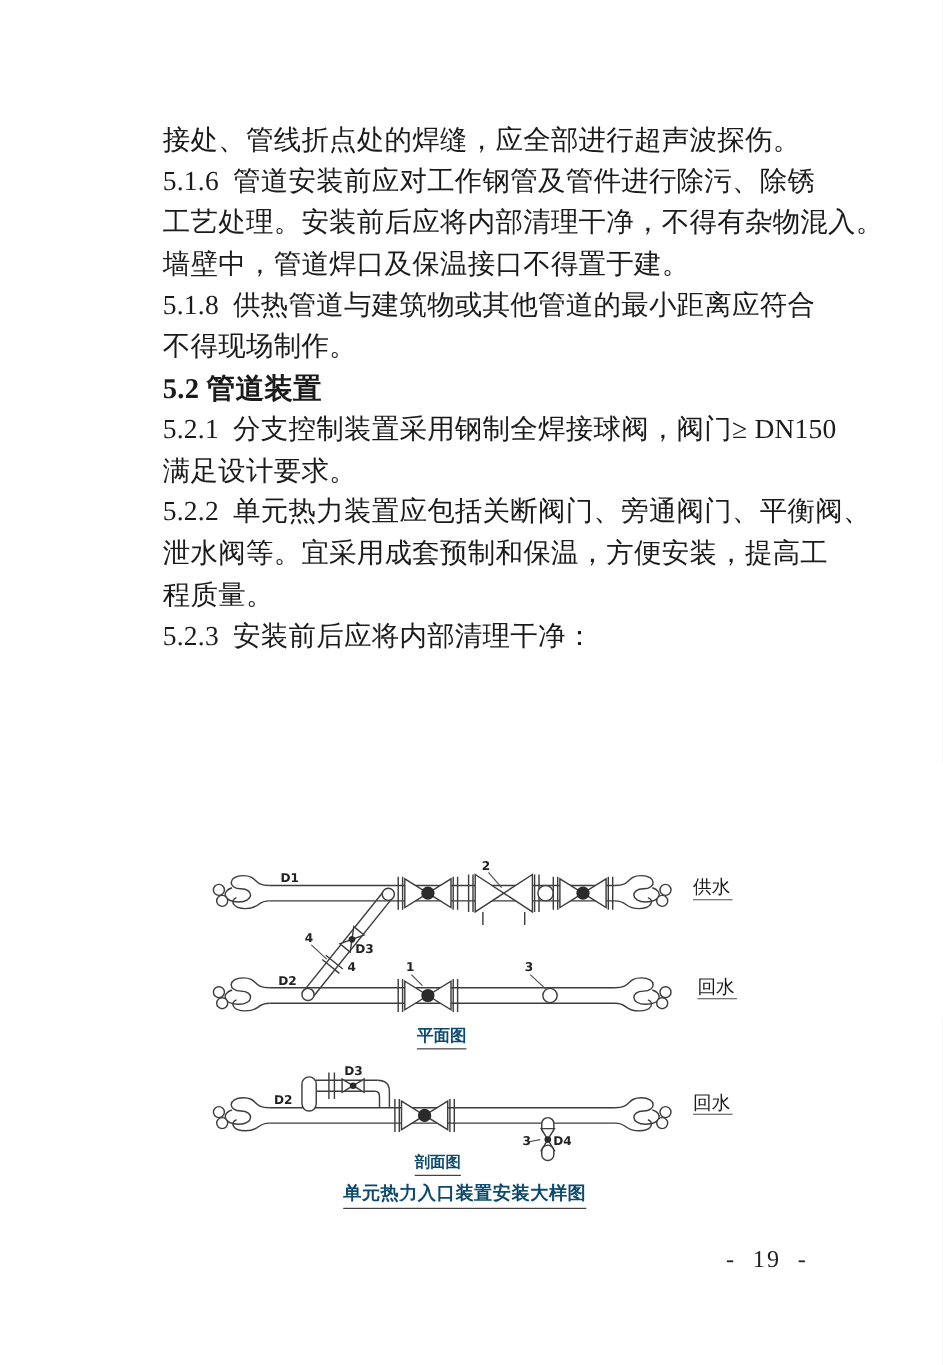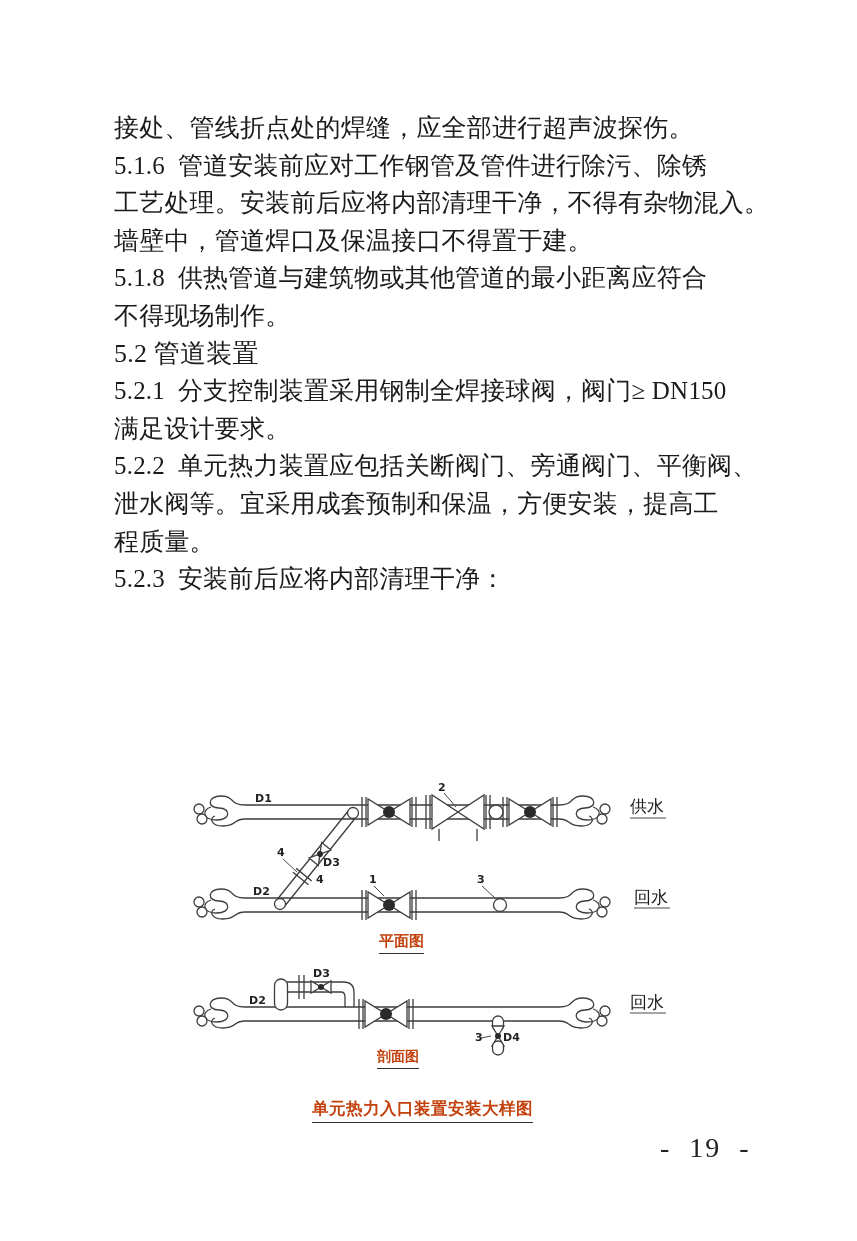--- a/index.html
+++ b/index.html
@@ -14,40 +14,41 @@
   .textblock{
     position:absolute;
     left:114px;top:109px;width:648px;
   }
   .line{
     height:37.6px;
     line-height:37.6px;
     font-size:25px;
     white-space:pre;
     letter-spacing:0.2px;
+    margin-left:34px;
   }
   .line.heading{
     font-size:26px;
-    font-weight:normal;
+    font-weight:bold;
   }
   .caption{
     position:absolute;
     font-weight:bold;
     border-bottom:1.6px solid #2e2e2e;
     padding-bottom:2px;
     white-space:pre;
-    color:#c2410c;
+    color:#0c4a6e;
   }
   .cap-plan{left:379px;top:932px;font-size:15px;}
   .cap-section{left:377px;top:1048px;font-size:14px;}
-  .cap-title{left:312px;top:1074px;font-size:16.5px;letter-spacing:0.5px;margin-top:24px;}
+  .cap-title{left:312px;top:1074px;font-size:16.5px;letter-spacing:0.5px;}
   .pagenum{
     position:absolute;
     left:660px;top:1132px;
-    font-size:28px;
+    font-size:22px;
     letter-spacing:2px;
     white-space:pre;
     color:#222;
   }
   svg text{font-family:"DejaVu Sans","Liberation Sans",sans-serif;}
   .callout{font-size:11px;font-weight:bold;fill:#222;}
   .cjk{font-size:17px;font-weight:400;fill:#1b1b1b;font-family:"Liberation Serif","DejaVu Serif",serif;}
   .ln{stroke:#3d3d3d;stroke-width:1.3;fill:none;}
   .lnw{stroke:#3d3d3d;stroke-width:1.3;fill:#ffffff;}
   .dot{fill:#2a2a2a;stroke:none;}

